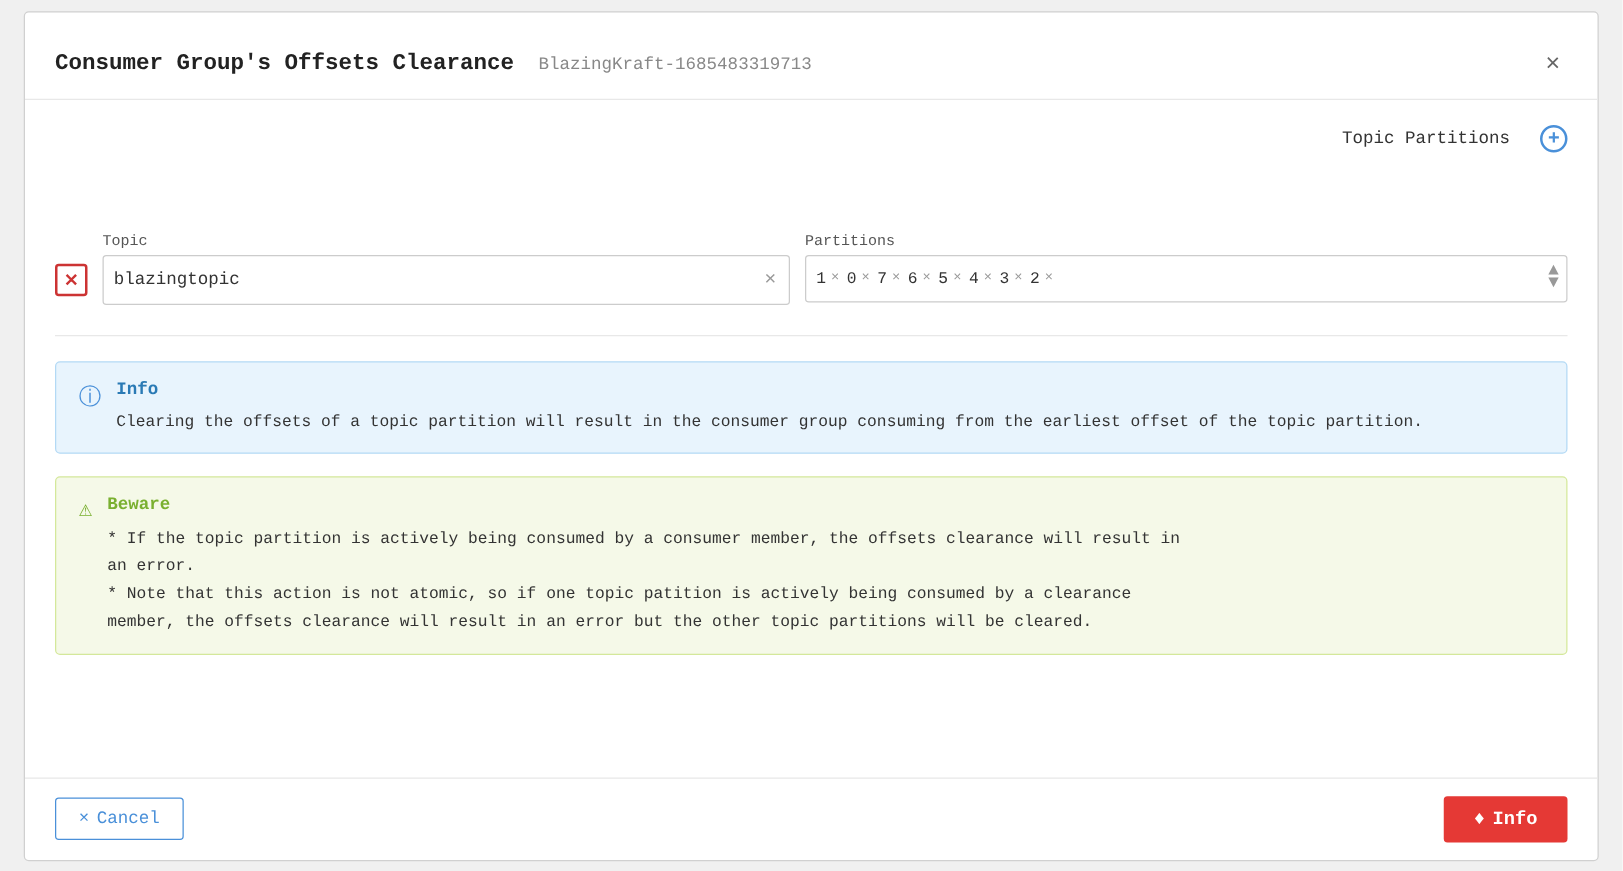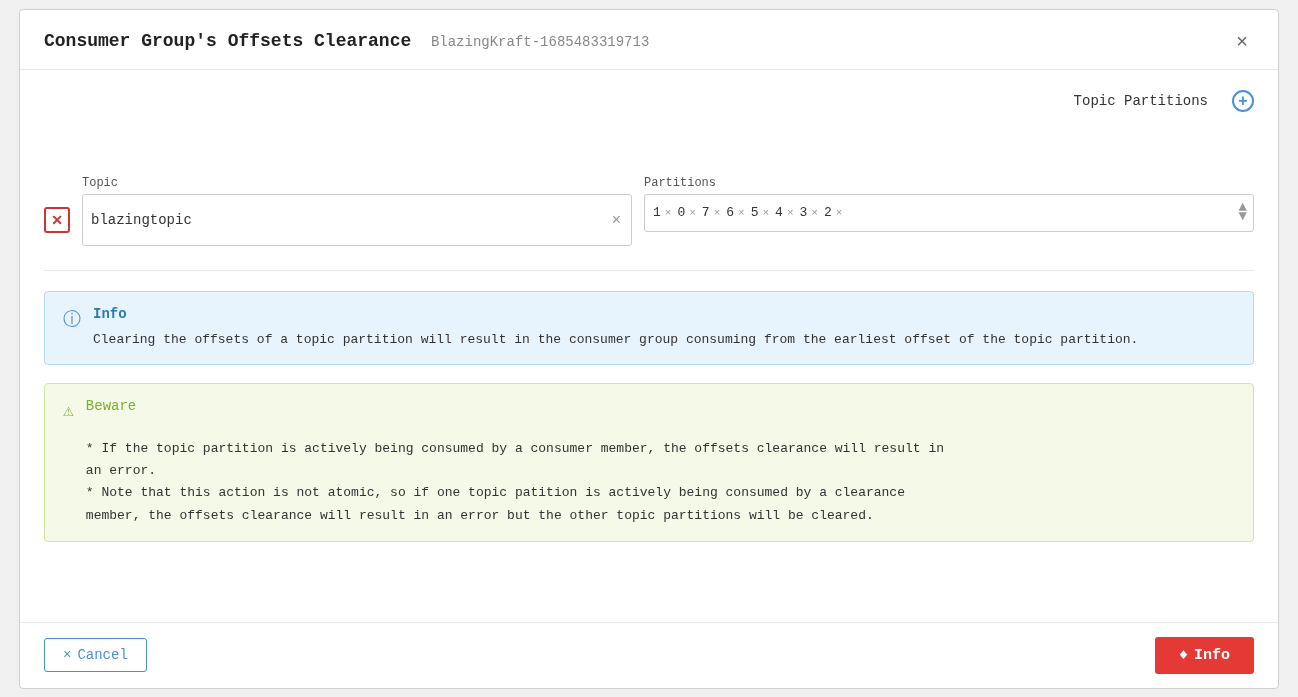--- a/index.html
+++ b/index.html
@@ -19,21 +19,21 @@
       min-height: 680px;
       position: relative;
       padding: 0;
       display: flex;
       flex-direction: column;
     }
     .dialog-header {
       display: flex;
       align-items: center;
       justify-content: space-between;
-      padding: 18px 24px 14px 24px;
+      padding: 28px 24px 14px 24px;
       border-bottom: 1px solid #e8e8e8;
     }
     .dialog-title {
       font-size: 18px;
       font-weight: bold;
       color: #222;
       font-family: 'Courier New', Courier, monospace;
     }
     .dialog-subtitle {
       font-size: 14px;
@@ -127,21 +127,21 @@
       font-family: 'Courier New', Courier, monospace;
       margin-top: 36px;
     }
     .topic-input-wrapper {
       display: flex;
       align-items: center;
       border: 1px solid #ccc;
       border-radius: 3px;
       background: #fff;
       padding: 0 8px;
-      height: 52px;
+      height: 40px;
     }
     .topic-input {
       border: none;
       outline: none;
       flex: 1;
       font-family: 'Courier New', Courier, monospace;
       font-size: 14px;
       color: #333;
       background: transparent;
     }
@@ -231,25 +231,25 @@
       display: flex;
       gap: 12px;
     }
     .beware-icon {
       color: #7ab030;
       font-size: 18px;
       flex-shrink: 0;
       margin-top: 1px;
     }
     .beware-title {
-      font-weight: normal;
+      font-weight: bold;
       color: #7ab030;
       font-family: 'Courier New', Courier, monospace;
       font-size: 14px;
-      margin-bottom: 24px;
+      margin-bottom: 8px;
     }
     .beware-text {
       font-family: 'Courier New', Courier, monospace;
       font-size: 13px;
       color: #333;
       line-height: 1.7;
     }
     .dialog-footer {
       display: flex;
       justify-content: space-between;

